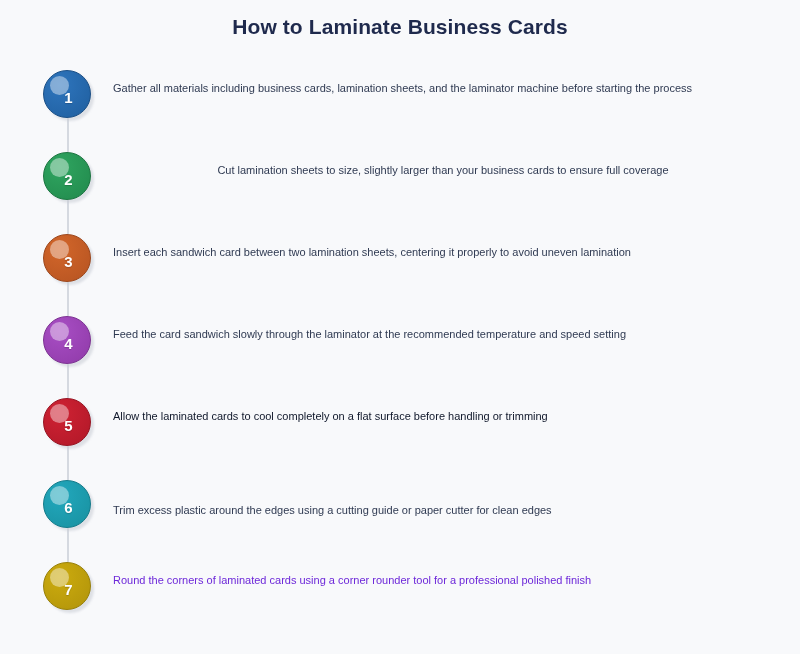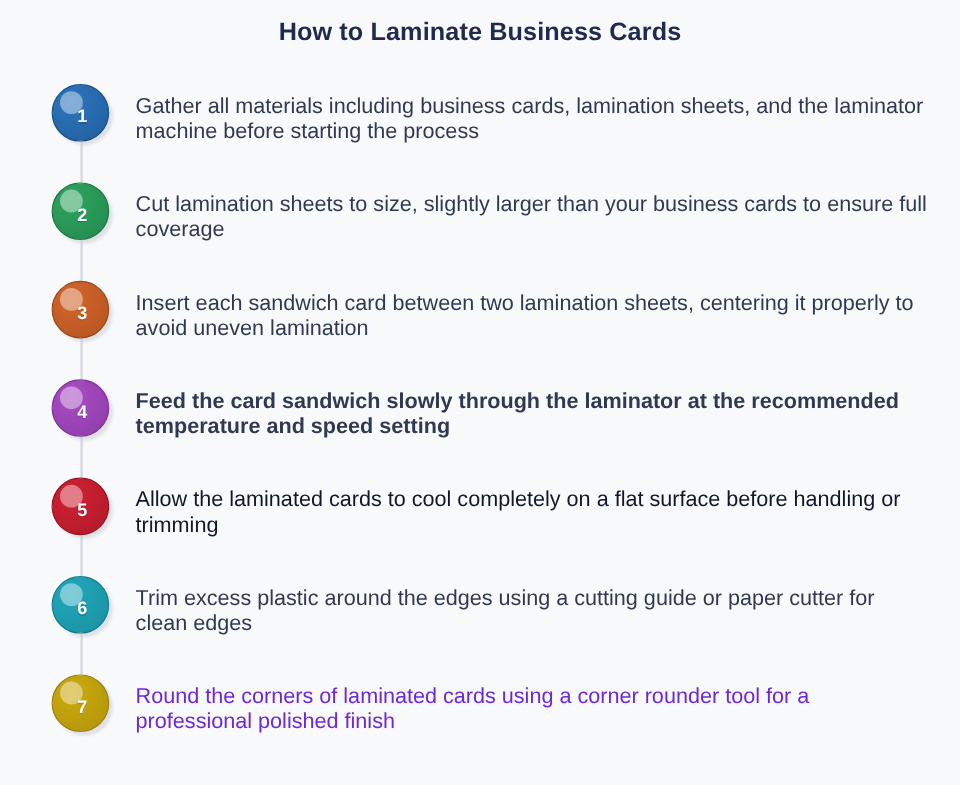--- a/index.html
+++ b/index.html
@@ -108,21 +108,21 @@
     margin-top: 6px;
     margin-left: 3px;
     text-shadow: 0 1px 1px rgba(0,0,0,0.18);
   }
 
   .step-text {
     position: absolute;
     left: 113px;
     top: 8px;
     width: 660px;
-    font-size: 18px;
+    font-size: 11px;
     line-height: 21px;
     color: #2f3a52;
   }
 </style>
 </head>
 <body style="background: rgb(248, 249, 251);">
 
 <div id="infographic">
 
   <div id="page-title" style="color: rgb(31, 42, 77);">How to Laminate Business Cards</div>
@@ -141,21 +141,21 @@
       </div>
       <div class="step-row">
         <div class="connector-line" style="background: rgb(213, 217, 224);"></div>
         <div class="marker-wrap">
           <div class="marker-shadow"></div>
           <div class="marker-circle" style="background: radial-gradient(circle at 34% 30%, rgb(47, 165, 96) 0%, rgb(33, 137, 76) 100%); border: 1.5px solid rgb(27, 117, 64);">
             <div class="marker-gloss"></div>
             <div class="marker-number">2</div>
           </div>
         </div>
-        <div class="step-text" style="color: rgb(47, 58, 82);">Cut lamination sheets to size, slightly larger than your business cards to ensure full coverage</div>
+        <div class="step-text" style="color: rgb(47, 58, 82); text-align: center;">Cut lamination sheets to size, slightly larger than your business cards to ensure full coverage</div>
       </div>
       <div class="step-row">
         <div class="connector-line" style="background: rgb(213, 217, 224);"></div>
         <div class="marker-wrap">
           <div class="marker-shadow"></div>
           <div class="marker-circle" style="background: radial-gradient(circle at 34% 30%, rgb(210, 102, 42) 0%, rgb(181, 83, 33) 100%); border: 1.5px solid rgb(156, 70, 27);">
             <div class="marker-gloss"></div>
             <div class="marker-number">3</div>
           </div>
         </div>
@@ -163,21 +163,21 @@
       </div>
       <div class="step-row">
         <div class="connector-line" style="background: rgb(213, 217, 224);"></div>
         <div class="marker-wrap">
           <div class="marker-shadow"></div>
           <div class="marker-circle" style="background: radial-gradient(circle at 34% 30%, rgb(168, 78, 196) 0%, rgb(143, 58, 168) 100%); border: 1.5px solid rgb(124, 49, 146);">
             <div class="marker-gloss"></div>
             <div class="marker-number">4</div>
           </div>
         </div>
-        <div class="step-text" style="color: rgb(47, 58, 82); font-weight: bold;">Feed the card sandwich slowly through the laminator at the recommended temperature and speed setting</div>
+        <div class="step-text" style="color: rgb(47, 58, 82);">Feed the card sandwich slowly through the laminator at the recommended temperature and speed setting</div>
       </div>
       <div class="step-row">
         <div class="connector-line" style="background: rgb(213, 217, 224);"></div>
         <div class="marker-wrap">
           <div class="marker-shadow"></div>
           <div class="marker-circle" style="background: radial-gradient(circle at 34% 30%, rgb(207, 34, 51) 0%, rgb(176, 24, 40) 100%); border: 1.5px solid rgb(151, 19, 33);">
             <div class="marker-gloss"></div>
             <div class="marker-number">5</div>
           </div>
         </div>
@@ -185,21 +185,21 @@
       </div>
       <div class="step-row">
         <div class="connector-line" style="background: rgb(213, 217, 224);"></div>
         <div class="marker-wrap">
           <div class="marker-shadow"></div>
           <div class="marker-circle" style="background: radial-gradient(circle at 34% 30%, rgb(34, 168, 189) 0%, rgb(24, 144, 159) 100%); border: 1.5px solid rgb(19, 123, 138);">
             <div class="marker-gloss"></div>
             <div class="marker-number">6</div>
           </div>
         </div>
-        <div class="step-text" style="color: rgb(47, 58, 82);">Trim excess plastic around the edges using a cutting guide or paper cutter for clean edges</div>
+        <div class="step-text" style="color: rgb(47, 58, 82); margin-top: 12px;">Trim excess plastic around the edges using a cutting guide or paper cutter for clean edges</div>
       </div>
       <div class="step-row">
         <div class="marker-wrap">
           <div class="marker-shadow"></div>
           <div class="marker-circle" style="background: radial-gradient(circle at 34% 30%, rgb(204, 171, 14) 0%, rgb(176, 147, 10) 100%); border: 1.5px solid rgb(152, 128, 8);">
             <div class="marker-gloss"></div>
             <div class="marker-number">7</div>
           </div>
         </div>
         <div class="step-text" style="color: #6d28d9;">Round the corners of laminated cards using a corner rounder tool for a professional polished finish</div>

